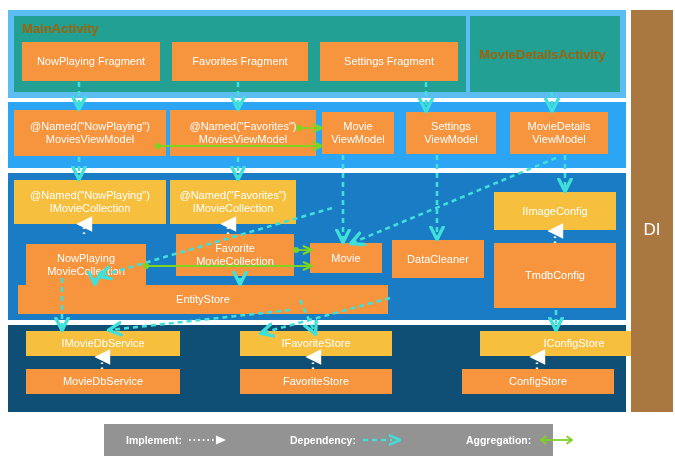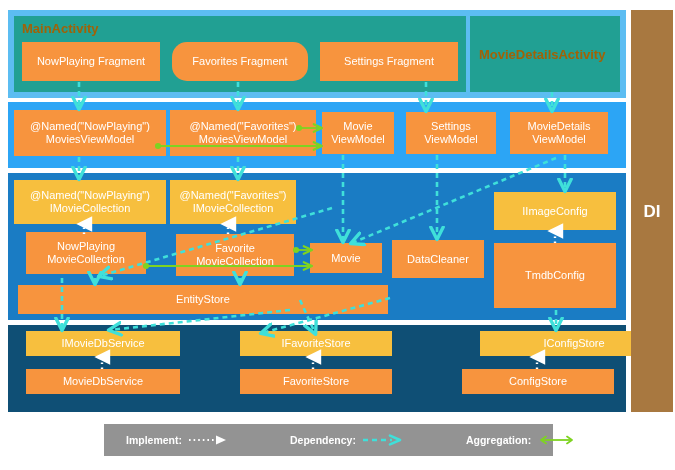--- a/index.html
+++ b/index.html
@@ -15,22 +15,22 @@
   .di-band{background:#a87840;}
 
   .box{position:absolute;box-sizing:border-box;display:flex;align-items:center;
        justify-content:center;text-align:center;color:#ffffff;line-height:1.15;
        font-size:11px;}
   .orange{background:#f7943e;}
   .amber{background:#f7bf3e;}
 
   .activity-title{position:absolute;color:#a16207;font-size:13px;font-weight:bold;}
 
-  .di-label{position:absolute;color:#ffffff;font-size:17px;font-weight:bold;
-            left:0;right:0;text-align:center;}
+  .di-label{position:absolute;color:#ffffff;font-size:17px;font-weight:normal;
+            left:0;right:0;text-align:center;margin-top:18px;}
 
   svg.edges{position:absolute;left:0;top:0;width:675px;height:470px;
             pointer-events:none;overflow:visible;}
 
   .legend{position:absolute;background:#939393;box-sizing:border-box;
           display:flex;align-items:center;}
   .legend-item{display:flex;align-items:center;color:#ffffff;font-size:10.5px;
                font-weight:bold;}
   .legend-item span.lbl{margin-right:6px;}
   .legend svg{display:block;}
@@ -41,21 +41,21 @@
 <div id="canvas">
 
   <div class="layer ui-layer" style="left:8px;top:10px;width:618px;height:88px;"></div>
 
   <div class="layer activity" style="left:14px;top:16px;width:452px;height:76px;"></div>
   <div class="activity-title" style="left:22px;top:21px;">MainActivity</div>
 
   <div class="box orange" style="left:22px;top:42px;width:138px;height:39px;">
     <span>NowPlaying Fragment</span>
   </div>
-  <div class="box orange" style="left:172px;top:42px;width:136px;height:39px;border-radius:15px;">
+  <div class="box orange" style="left:172px;top:42px;width:136px;height:39px;">
     <span>Favorites Fragment</span>
   </div>
   <div class="box orange" style="left:320px;top:42px;width:138px;height:39px;">
     <span>Settings Fragment</span>
   </div>
 
   <div class="layer activity" style="left:470px;top:16px;width:150px;height:76px;"></div>
   <div class="activity-title" style="left:479px;top:47px;">MovieDetailsActivity</div>
 
   <div class="layer vm-layer" style="left:8px;top:102px;width:618px;height:66px;"></div>
@@ -102,21 +102,21 @@
   <div class="box amber" style="left:170px;top:180px;width:126px;height:44px;">
     <span>
       <span>@Named("Favorites")</span><br>
       <span>IMovieCollection</span>
     </span>
   </div>
   <div class="box amber" style="left:494px;top:192px;width:122px;height:38px;">
     <span>IImageConfig</span>
   </div>
 
-  <div class="box orange" style="left:26px;top:232px;width:120px;height:42px;">
+  <div class="box orange" style="left:26px;top:244px;width:120px;height:42px;">
     <span>
       <span>NowPlaying</span><br>
       <span>MovieCollection</span>
     </span>
   </div>
   <div class="box orange" style="left:176px;top:234px;width:118px;height:42px;">
     <span>
       <span>Favorite</span><br>
       <span>MovieCollection</span>
     </span>

